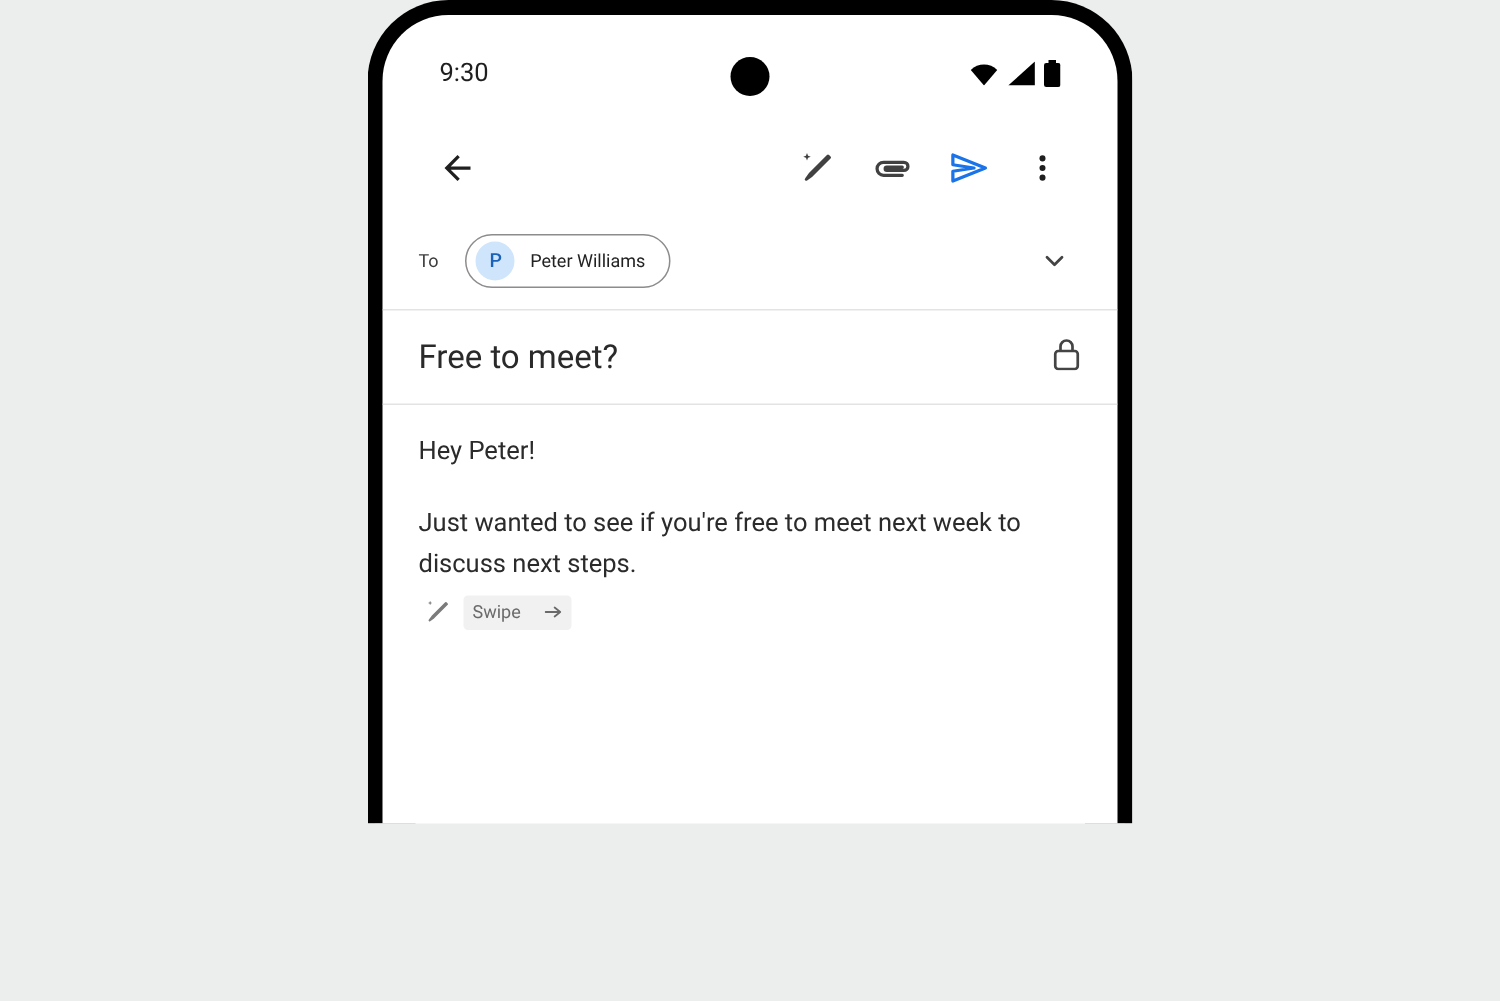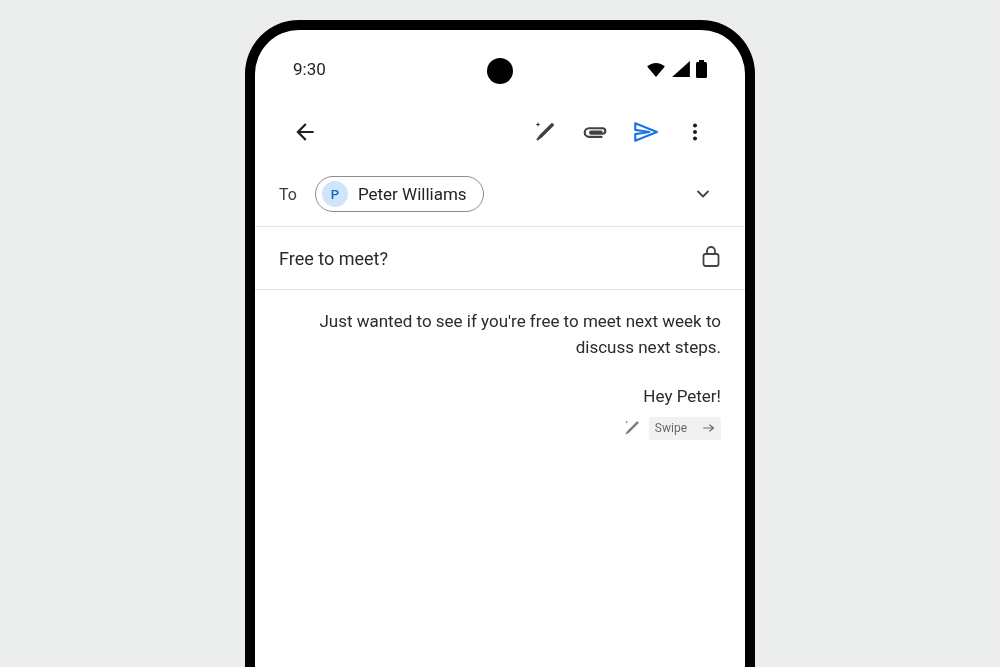--- a/index.html
+++ b/index.html
@@ -6,30 +6,28 @@
   html, body { width: 1000px; height: 667px; }
   body {
     background: #eceded;
     font-family: -apple-system, BlinkMacSystemFont, "Segoe UI", Roboto, Arial, sans-serif;
     display: flex;
     align-items: flex-start;
     justify-content: center;
   }
   .phone {
     width: 510px;
-    margin-top: 20px;
     background: #ffffff;
     border: 10px solid #000000;
     border-bottom: none;
     border-radius: 54px 54px 0 0;
     padding: 18px 0 0 0;
     position: relative;
-    height: 647px;
+    height: 549px;
     overflow: hidden;
-    text-align: right;
   }
   .status-bar {
     display: flex;
     align-items: center;
     justify-content: space-between;
     padding: 0 38px;
     height: 42px;
   }
   .status-time {
     font-size: 17px;
@@ -70,21 +68,21 @@
   }
   .toolbar-btn + .toolbar-btn { margin-left: 6px; }
 
   .row {
     padding: 12px 24px;
     display: flex;
     align-items: center;
   }
   .to-row { padding-top: 8px; padding-bottom: 14px; }
   .label-to {
-    font-size: 16px;
+    font-size: 12px;
     color: #3c3c3c;
     margin-right: 18px;
   }
   .chip {
     display: inline-flex;
     align-items: center;
     border: 1px solid #8c8c8c;
     border-radius: 999px;
     padding: 4px 16px 4px 6px;
     gap: 10px;
@@ -95,21 +93,21 @@
     border-radius: 50%;
     background: #cfe5fb;
     color: #1b63b8;
     display: flex;
     align-items: center;
     justify-content: center;
     font-size: 13px;
     font-weight: 500;
   }
   .chip-name {
-    font-size: 17px;
+    font-size: 12px;
     color: #222;
   }
   .expand {
     margin-left: auto;
     width: 36px;
     height: 36px;
     display: flex;
     align-items: center;
     justify-content: center;
     cursor: pointer;
@@ -118,21 +116,21 @@
     height: 1px;
     background: #e3e3e3;
     margin: 0;
   }
   .subject-row {
     justify-content: space-between;
     padding-top: 18px;
     padding-bottom: 18px;
   }
   .subject {
-    font-size: 18px;
+    font-size: 22px;
     color: #2a2a2a;
   }
   .body-area {
     padding: 18px 24px;
     font-size: 17px;
     line-height: 1.55;
     color: #2b2b2b;
   }
   .body-area p { margin-bottom: 22px; }
   .body-area p:last-of-type { margin-bottom: 6px; }
@@ -238,22 +236,22 @@
       <svg width="20" height="22" viewBox="0 0 20 22">
         <rect x="2.5" y="9" width="15" height="12" rx="2" fill="none" stroke="#444" stroke-width="1.8"></rect>
         <path d="M6 9 V6 a4 4 0 0 1 8 0 V9" fill="none" stroke="#444" stroke-width="1.8"></path>
       </svg>
     </span>
   </div>
 
   <div class="divider"></div>
 
   <div class="body-area">
+    <p>Hey Peter!</p>
     <p>Just wanted to see if you're free to meet next week to discuss next steps.</p>
-    <p>Hey Peter!</p>
     <div class="refine">
       <svg width="18" height="18" viewBox="0 0 24 24">
         <path d="M5 2 L5.6 3.5 L7 4 L5.6 4.5 L5 6 L4.4 4.5 L3 4 L4.4 3.5 Z" fill="#7b7b7b"></path>
         <path d="M19 4 L7 16 L4.5 19.5 L8 17 L20 5 Z" fill="none" stroke="#7b7b7b" stroke-width="1.8" stroke-linejoin="round"></path>
       </svg>
       <span class="refine-badge">
         <span>Swipe</span>
         <svg width="12" height="10" viewBox="0 0 16 12">
             <path d="M1 6 H13 M9 2 L14 6 L9 10" fill="none" stroke="#6a6a6a" stroke-width="1.6" stroke-linecap="round" stroke-linejoin="round"></path>
           </svg>

